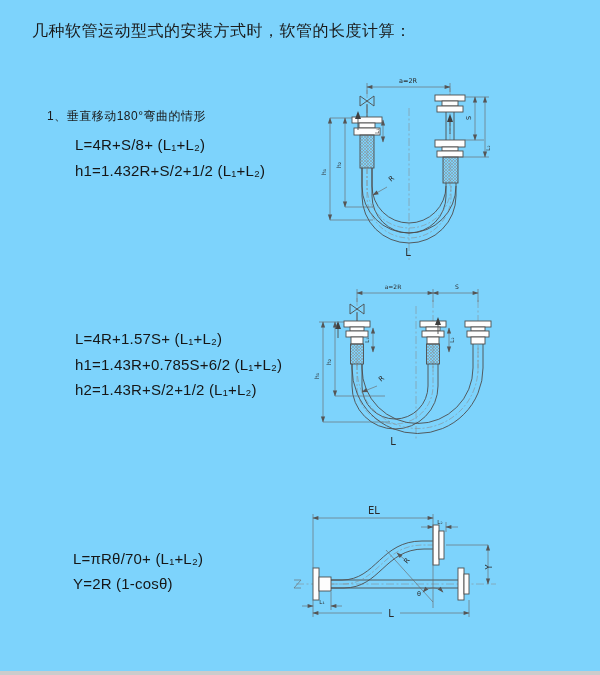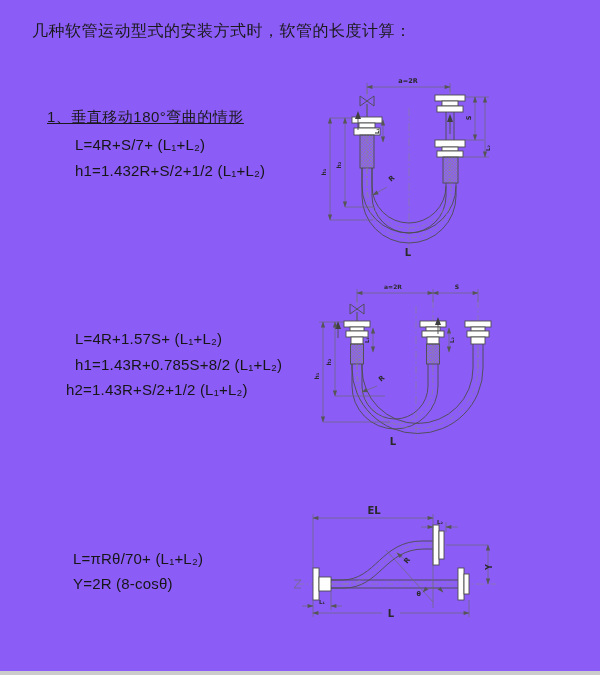--- a/index.html
+++ b/index.html
@@ -1,49 +1,49 @@
 <!DOCTYPE html>
 <html><head>
 <meta charset="utf-8">
 <style>
   html,body{margin:0;padding:0;background:#e8e8e8;}
-  .page{position:relative;width:600px;height:675px;background:#8b5cf6;overflow:hidden;
+  .page{position:relative;width:600px;height:675px;background:#7dd3fc;overflow:hidden;
         font-family:"Liberation Sans","DejaVu Sans",sans-serif;color:#1d1d1d;}
   .title{position:absolute;left:32px;top:21px;font-size:16px;letter-spacing:.5px;
          color:#1a1a1a;white-space:nowrap;}
-  .sec-heading{position:absolute;font-size:15px;letter-spacing:.5px;color:#1a1a1a;white-space:nowrap;text-decoration:underline;}
+  .sec-heading{position:absolute;font-size:12px;letter-spacing:.5px;color:#1a1a1a;white-space:nowrap;}
   .formula{position:absolute;font-size:15px;color:#161616;white-space:nowrap;letter-spacing:.2px;}
-  .diagram{position:absolute;font-weight:bold;}
+  .diagram{position:absolute;}
   svg{display:block;}
   .ln{stroke:#4d4d4d;stroke-width:.9;fill:none;}
   .lnf{stroke:#4d4d4d;stroke-width:.9;fill:#fdfdfd;}
   .dm{stroke:#6a6a6a;stroke-width:.65;fill:none;}
   .cl{stroke:#8a8a8a;stroke-width:.55;fill:none;stroke-dasharray:8 2.5 2 2.5;}
   .hd{stroke:#8a8a8a;stroke-width:.55;fill:none;stroke-dasharray:6 2 2 2;}
   .lbl{font-family:"DejaVu Sans",sans-serif;fill:#2a2a2a;}
   .arr{fill:#3f3f3f;}
   .edge{position:absolute;left:0;top:671px;width:600px;height:4px;background:#cccccc;}
 </style>
 </head>
 <body>
 
 <div class="page">
 
   <div class="title">几种软管运动型式的安装方式时，软管的长度计算：</div>
 
   <div class="sec-heading" style="left:47px;top:108px">1、垂直移动180°弯曲的情形</div>
-  <div class="formula" style="left:75px;top:136px">L=4R+S/7+ (L₁+L₂)</div>
+  <div class="formula" style="left:75px;top:136px">L=4R+S/8+ (L₁+L₂)</div>
   <div class="formula" style="left:75px;top:162px">h1=1.432R+S/2+1/2 (L₁+L₂)</div>
 
   <div class="formula" style="left:75px;top:330px">L=4R+1.57S+ (L₁+L₂)</div>
-  <div class="formula" style="left:75px;top:356px">h1=1.43R+0.785S+8/2 (L₁+L₂)</div>
-  <div class="formula" style="left:66px;top:381px">h2=1.43R+S/2+1/2 (L₁+L₂)</div>
+  <div class="formula" style="left:75px;top:356px">h1=1.43R+0.785S+6/2 (L₁+L₂)</div>
+  <div class="formula" style="left:75px;top:381px">h2=1.43R+S/2+1/2 (L₁+L₂)</div>
 
   <div class="formula" style="left:73px;top:550px">L=πRθ/70+ (L₁+L₂)</div>
-  <div class="formula" style="left:73px;top:575px">Y=2R (8-cosθ)</div>
+  <div class="formula" style="left:73px;top:575px">Y=2R (1-cosθ)</div>
 
   <div class="diagram" style="left:305px;top:68px">
   <svg width="295" height="195" viewBox="0 0 295 195">
     <defs>
       <marker id="ar1" viewBox="0 0 10 10" refX="9" refY="5" markerWidth="8" markerHeight="6" orient="auto-start-reverse" markerUnits="userSpaceOnUse">
         <path d="M0,1.5 L10,5 L0,8.5 z" fill="#555"></path>
       </marker>
       <pattern id="br1" width="3" height="3" patternUnits="userSpaceOnUse">
         <path d="M0,3 L3,0 M0,0 L3,3" stroke="#8a8a8a" stroke-width="0.5"></path>
       </pattern>

